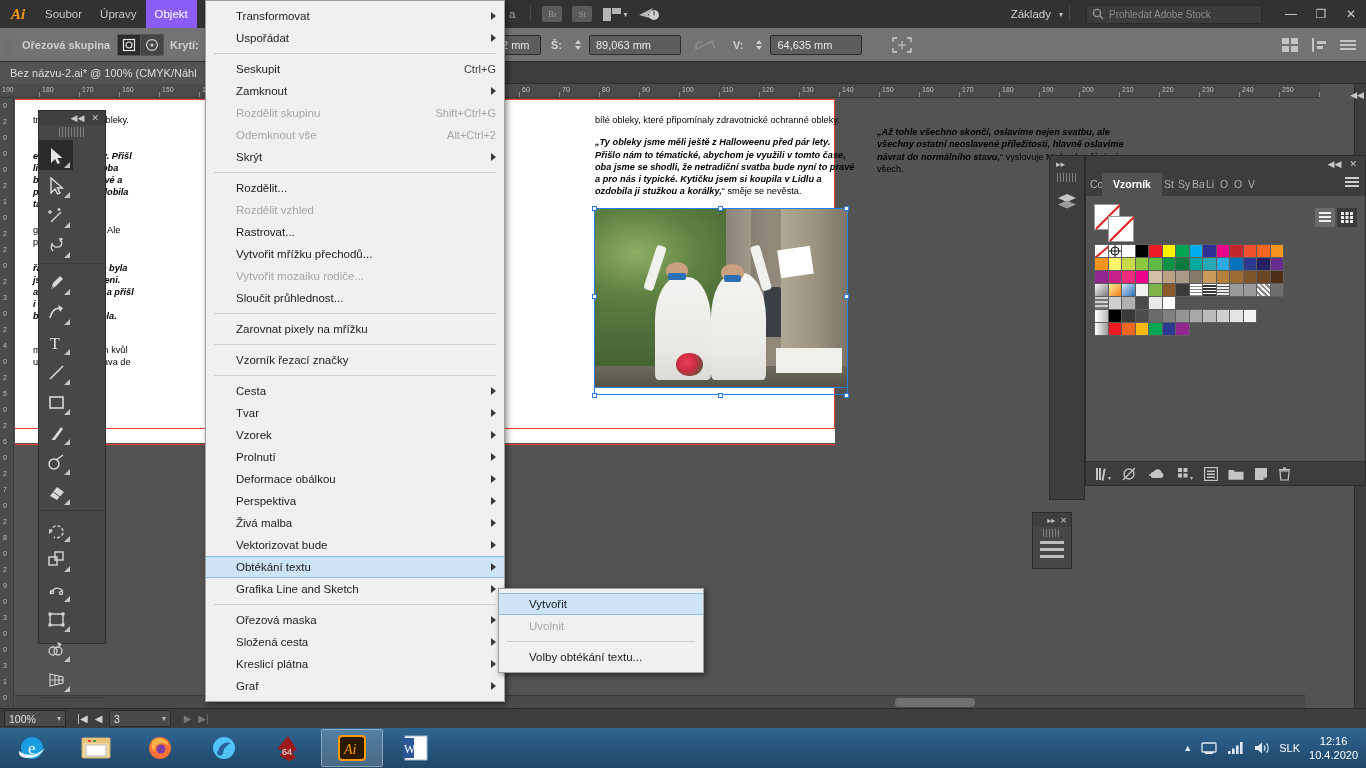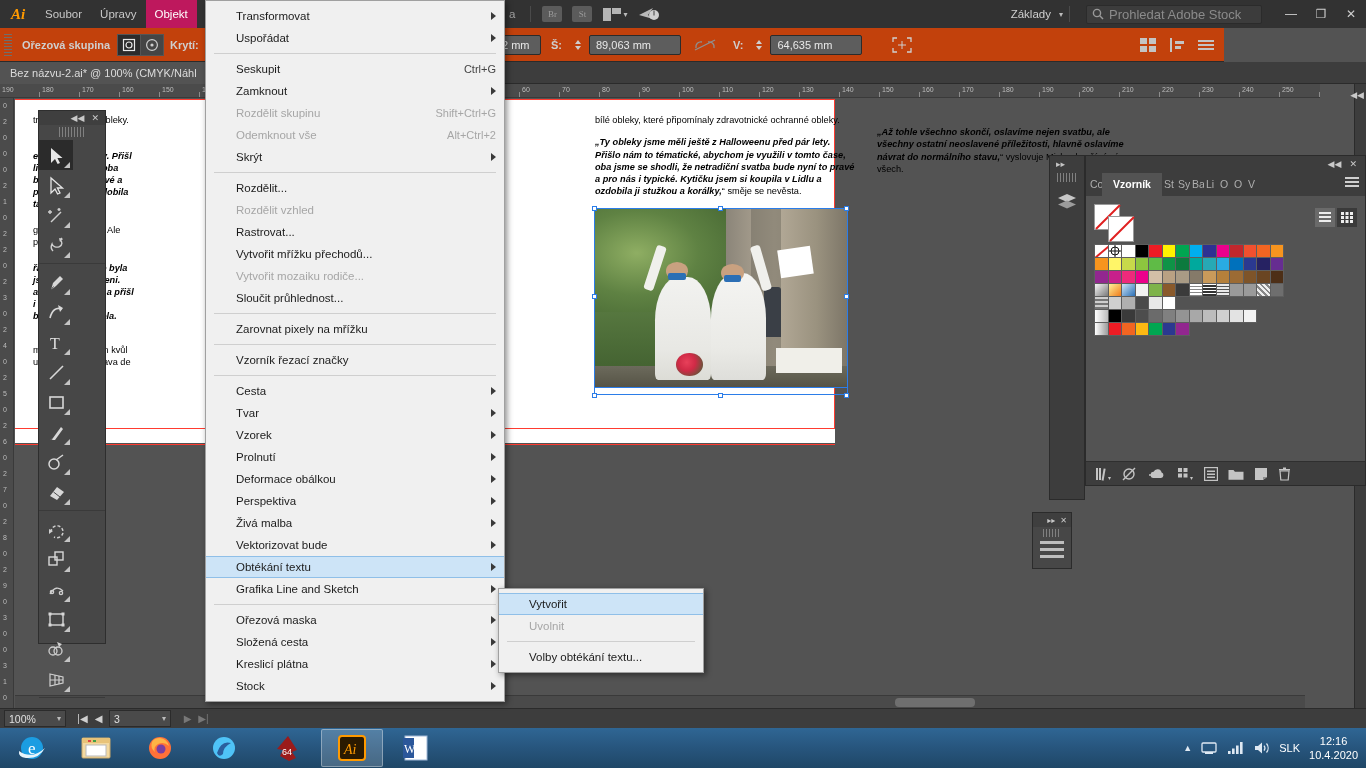--- a/index.html
+++ b/index.html
@@ -20,46 +20,46 @@
   }
   .ai-logo {
     width:36px; height:28px; display:flex; align-items:center; justify-content:center;
     color:#ff9a00; font-weight:bold; font-size:15px; font-style:italic;
     font-family:"Liberation Serif", serif;
   }
   .menu-item {
     padding:0 9px; height:28px; line-height:28px; font-size:11.5px; color:#c8c8c8;
     white-space:nowrap; cursor:default;
   }
-  .menu-item.active { background:#be185d; color:#fff; }
+  .menu-item.active { background:#8b5cf6; color:#fff; }
   .menubar-right {
     position:absolute; right:0; top:0; height:28px; display:flex; align-items:center;
   }
   .mb-sep { width:1px; height:16px; background:#4a4a4a; margin:0 6px; }
   .icon-badge {
     width:20px;height:16px;background:#5b5b5b;border-radius:2px;color:#9a9a9a;
     font-size:9px;display:flex;align-items:center;justify-content:center;margin:0 5px;
     font-family:"Liberation Serif", serif;
   }
   .arrange-icon { width:18px;height:13px;display:flex;gap:1px;margin-left:6px;}
   .arrange-icon i{ display:block; background:#b5b5b5;}
   .ws-label { font-size:11.5px; color:#cfcfcf; padding:0 6px; }
   .chev { font-size:8px; color:#bbb; margin-left:2px; }
   .stock-search {
     width:176px;height:19px;background:#3c3c3c;border:1px solid #2b2b2b;border-radius:2px;
     display:flex;align-items:center;padding:0 5px;gap:5px;margin-left:10px;
   }
-  .stock-search .ph { font-size:13px; color:#8b8b8b; }
+  .stock-search .ph { font-size:10px; color:#8b8b8b; }
   .wincaps { display:flex; margin-left:14px; }
   .wincap { width:30px;height:28px;display:flex;align-items:center;justify-content:center;color:#cfcfcf;font-size:12px;}
 
   
   .controlbar {
-    position:absolute; left:0; top:28px; width:1224px; height:34px;
-    background:#c2410c; border-bottom:1px solid #2b2b2b; display:flex; align-items:center;
+    position:absolute; left:0; top:28px; width:1366px; height:34px;
+    background:#737373; border-bottom:1px solid #2b2b2b; display:flex; align-items:center;
   }
   .grip { width:8px;height:22px;margin:0 3px 0 4px;
     background:repeating-linear-gradient(to bottom,#6e6e6e 0 1px,transparent 1px 3px);}
   .cb-label { font-size:11px; color:#cfcfcf; padding:0 7px; font-weight:bold; white-space:nowrap;}
   .cb-btn {
     width:24px;height:22px;display:flex;align-items:center;justify-content:center;
     border:1px solid #555; background:#454545; margin-right:-1px;
   }
   .cb-btn.on { background:#2b2b2b; }
   .cb-field {
@@ -1120,21 +1120,21 @@
       </div>
       <div class="mrow">
         <span>Složená cesta</span>
         <span class="sub"></span>
       </div>
       <div class="mrow">
         <span>Kreslicí plátna</span>
         <span class="sub"></span>
       </div>
       <div class="mrow">
-        <span>Stock</span>
+        <span>Graf</span>
         <span class="sub"></span>
       </div>
     </div>
 
   <div class="submenu" id="submenu">
       <div class="mrow hl">
         <span>Vytvořit</span>
       </div>
       <div class="mrow disabled">
         <span>Uvolnit</span>

